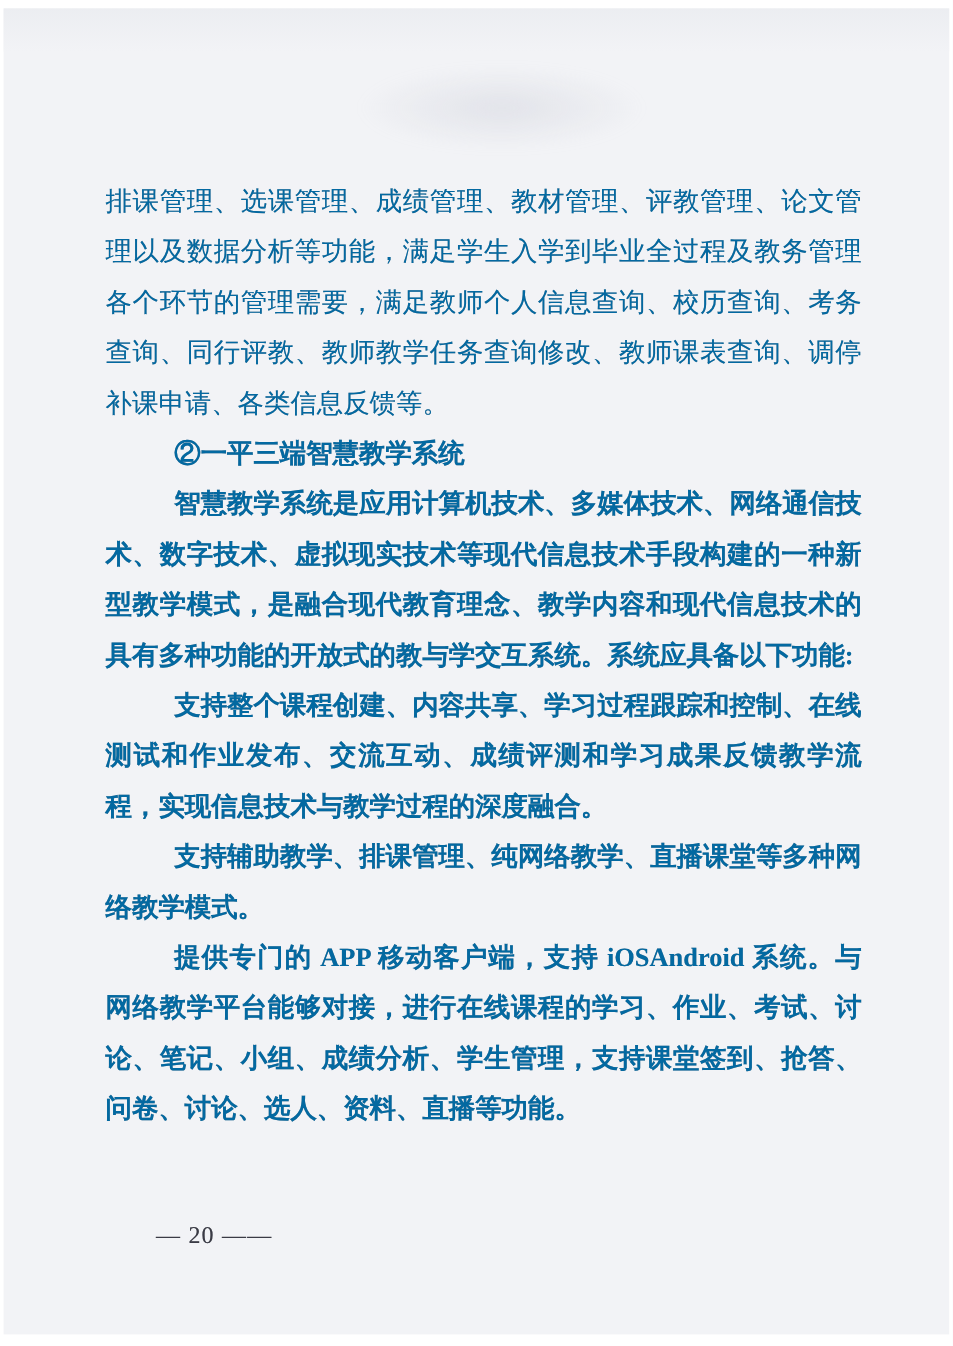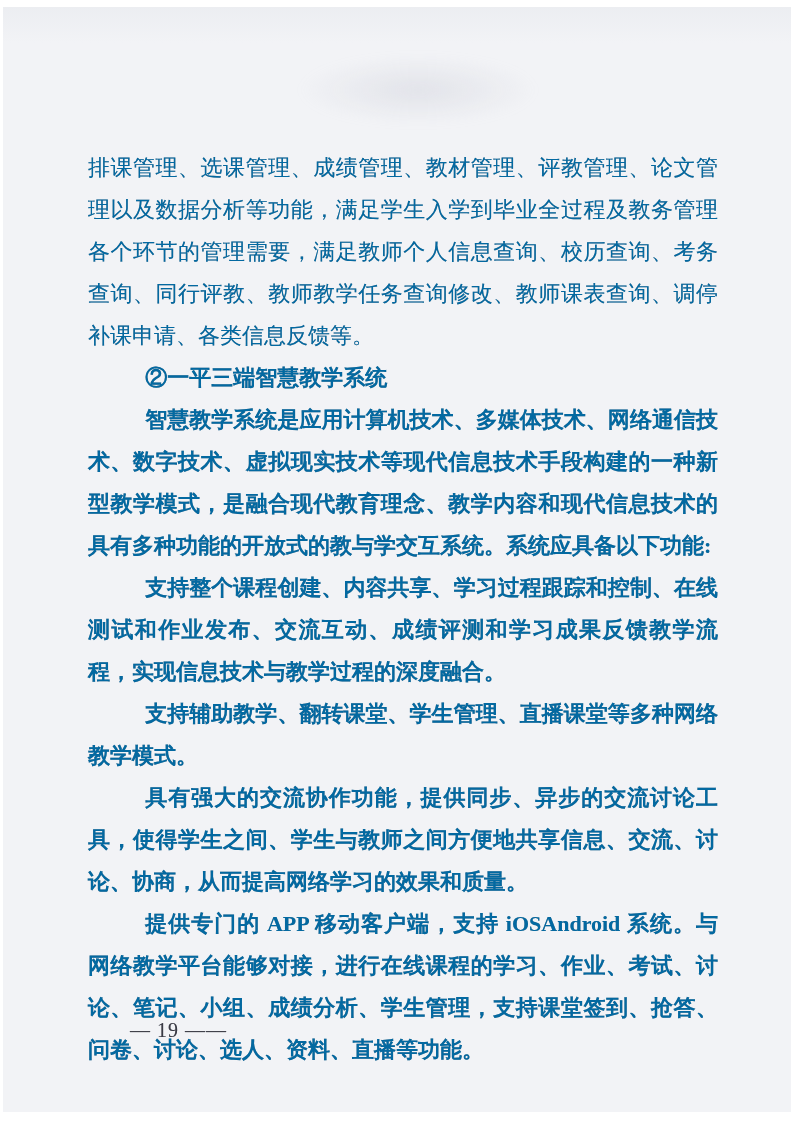--- a/index.html
+++ b/index.html
@@ -74,19 +74,18 @@
 
 <div class="scan-page">
   <div class="top-shade"></div>
   <div class="scan-smudge"></div>
 
   <div class="text-block">
     <p>排课管理、选课管理、成绩管理、教材管理、评教管理、论文管理以及数据分析等功能，满足学生入学到毕业全过程及教务管理各个环节的管理需要，满足教师个人信息查询、校历查询、考务查询、同行评教、教师教学任务查询修改、教师课表查询、调停补课申请、各类信息反馈等。</p>
     <p class="indent">②一平三端智慧教学系统</p>
     <p class="indent">智慧教学系统是应用计算机技术、多媒体技术、网络通信技术、数字技术、虚拟现实技术等现代信息技术手段构建的一种新型教学模式，是融合现代教育理念、教学内容和现代信息技术的具有多种功能的开放式的教与学交互系统。系统应具备以下功能:</p>
     <p class="indent">支持整个课程创建、内容共享、学习过程跟踪和控制、在线测试和作业发布、交流互动、成绩评测和学习成果反馈教学流程，实现信息技术与教学过程的深度融合。</p>
-    <p class="indent">支持辅助教学、翻转课堂、学生管理、直播课堂等多种网络教学模式。</p>
-    <p class="indent">具有强大的交流协作功能，提供同步、异步的交流讨论工具，使得学生之间、学生与教师之间方便地共享信息、交流、讨论、协商，从而提高网络学习的效果和质量。</p>
+    <p class="indent">支持辅助教学、排课管理、纯网络教学、直播课堂等多种网络教学模式。</p>
     <p class="indent">提供专门的 APP 移动客户端，支持 iOSAndroid 系统。与网络教学平台能够对接，进行在线课程的学习、作业、考试、讨论、笔记、小组、成绩分析、学生管理，支持课堂签到、抢答、问卷、讨论、选人、资料、直播等功能。</p>
   </div>
 
-  <div class="page-footer">— 19 ——</div>
+  <div class="page-footer">— 20 ——</div>
 </div>
 
 </body></html>

